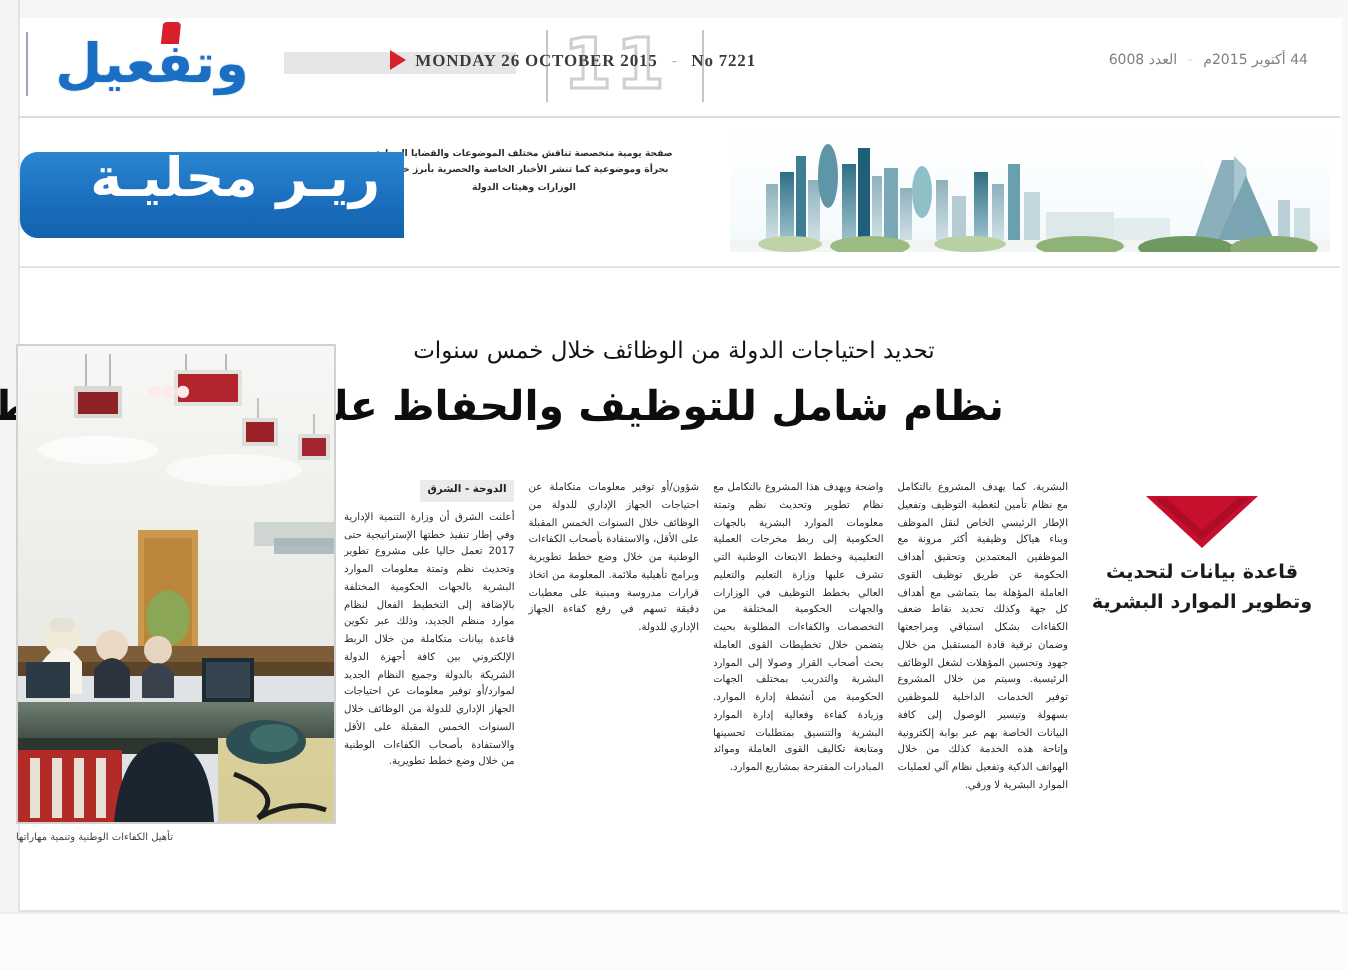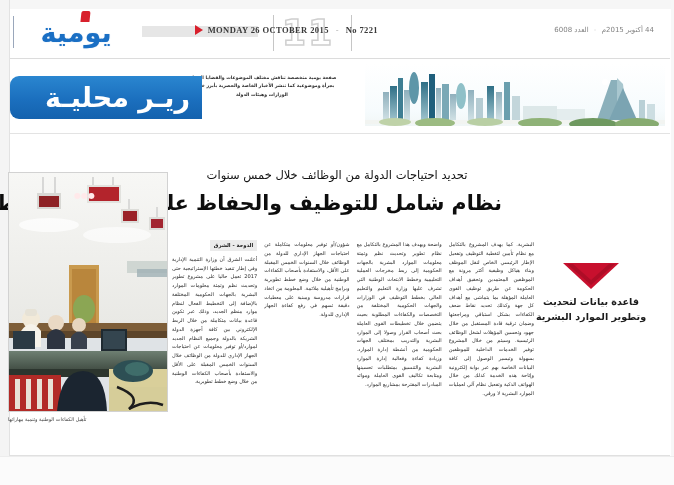--- a/index.html
+++ b/index.html
@@ -178,21 +178,21 @@
     white-space: nowrap;
     font-weight: bold;
   }
   .blue-banner {
     position: absolute;
     left: 0px; top: 14px;
     width: 192px; height: 43px;
     background: linear-gradient(180deg,#2a86d0 0%, #1b6fbe 55%, #1462ae 100%);
     border-radius: 9px 0 0 9px;
     display: flex;
-    align-items: center;
+    align-items: flex-start;
     justify-content: flex-start;
     overflow: hidden;
   }
   .blue-banner-label {
     font-size: 27px;
     font-weight: bold;
     color: #ffffff;
     padding-right: 12px;
     white-space: nowrap;
     line-height: 1;
@@ -246,25 +246,24 @@
     text-align: left;
     direction: rtl;
     font-size: 5px;
     color: #3f3f3f;
     line-height: 1.4;
   }
 
   
   .rail {
     position: absolute;
-    right: 24px; top: 248px;
+    right: 14px; top: 248px;
     width: 118px;
     text-align: center;
     direction: rtl;
-    margin-top: 15px;
   }
   .chev {
     margin: 0 auto;
     width: 56px; height: 26px;
   }
   .callout-text {
     font-size: 9.6px;
     font-weight: bold;
     color: #1c1c1c;
     line-height: 1.55;
@@ -317,21 +316,21 @@
   <div class="scan-edge-top"></div>
   <div class="scan-edge-left"></div>
   <div class="scan-edge-right"></div>
 
   <div class="masthead">
 
     <div class="logo-rule"></div>
     <div class="logo-smear"></div>
 
     <div class="logo-wrap">
-      <span class="logo-text">يومية</span>
+      <span class="logo-text">وتفعيل</span>
       <span class="logo-accent"></span>
     </div>
 
     <div class="masthead-divider div-a"></div>
 
     <div class="page-num">11</div>
 
     <div class="masthead-divider div-b"></div>
 
     <div class="dateline-en">

